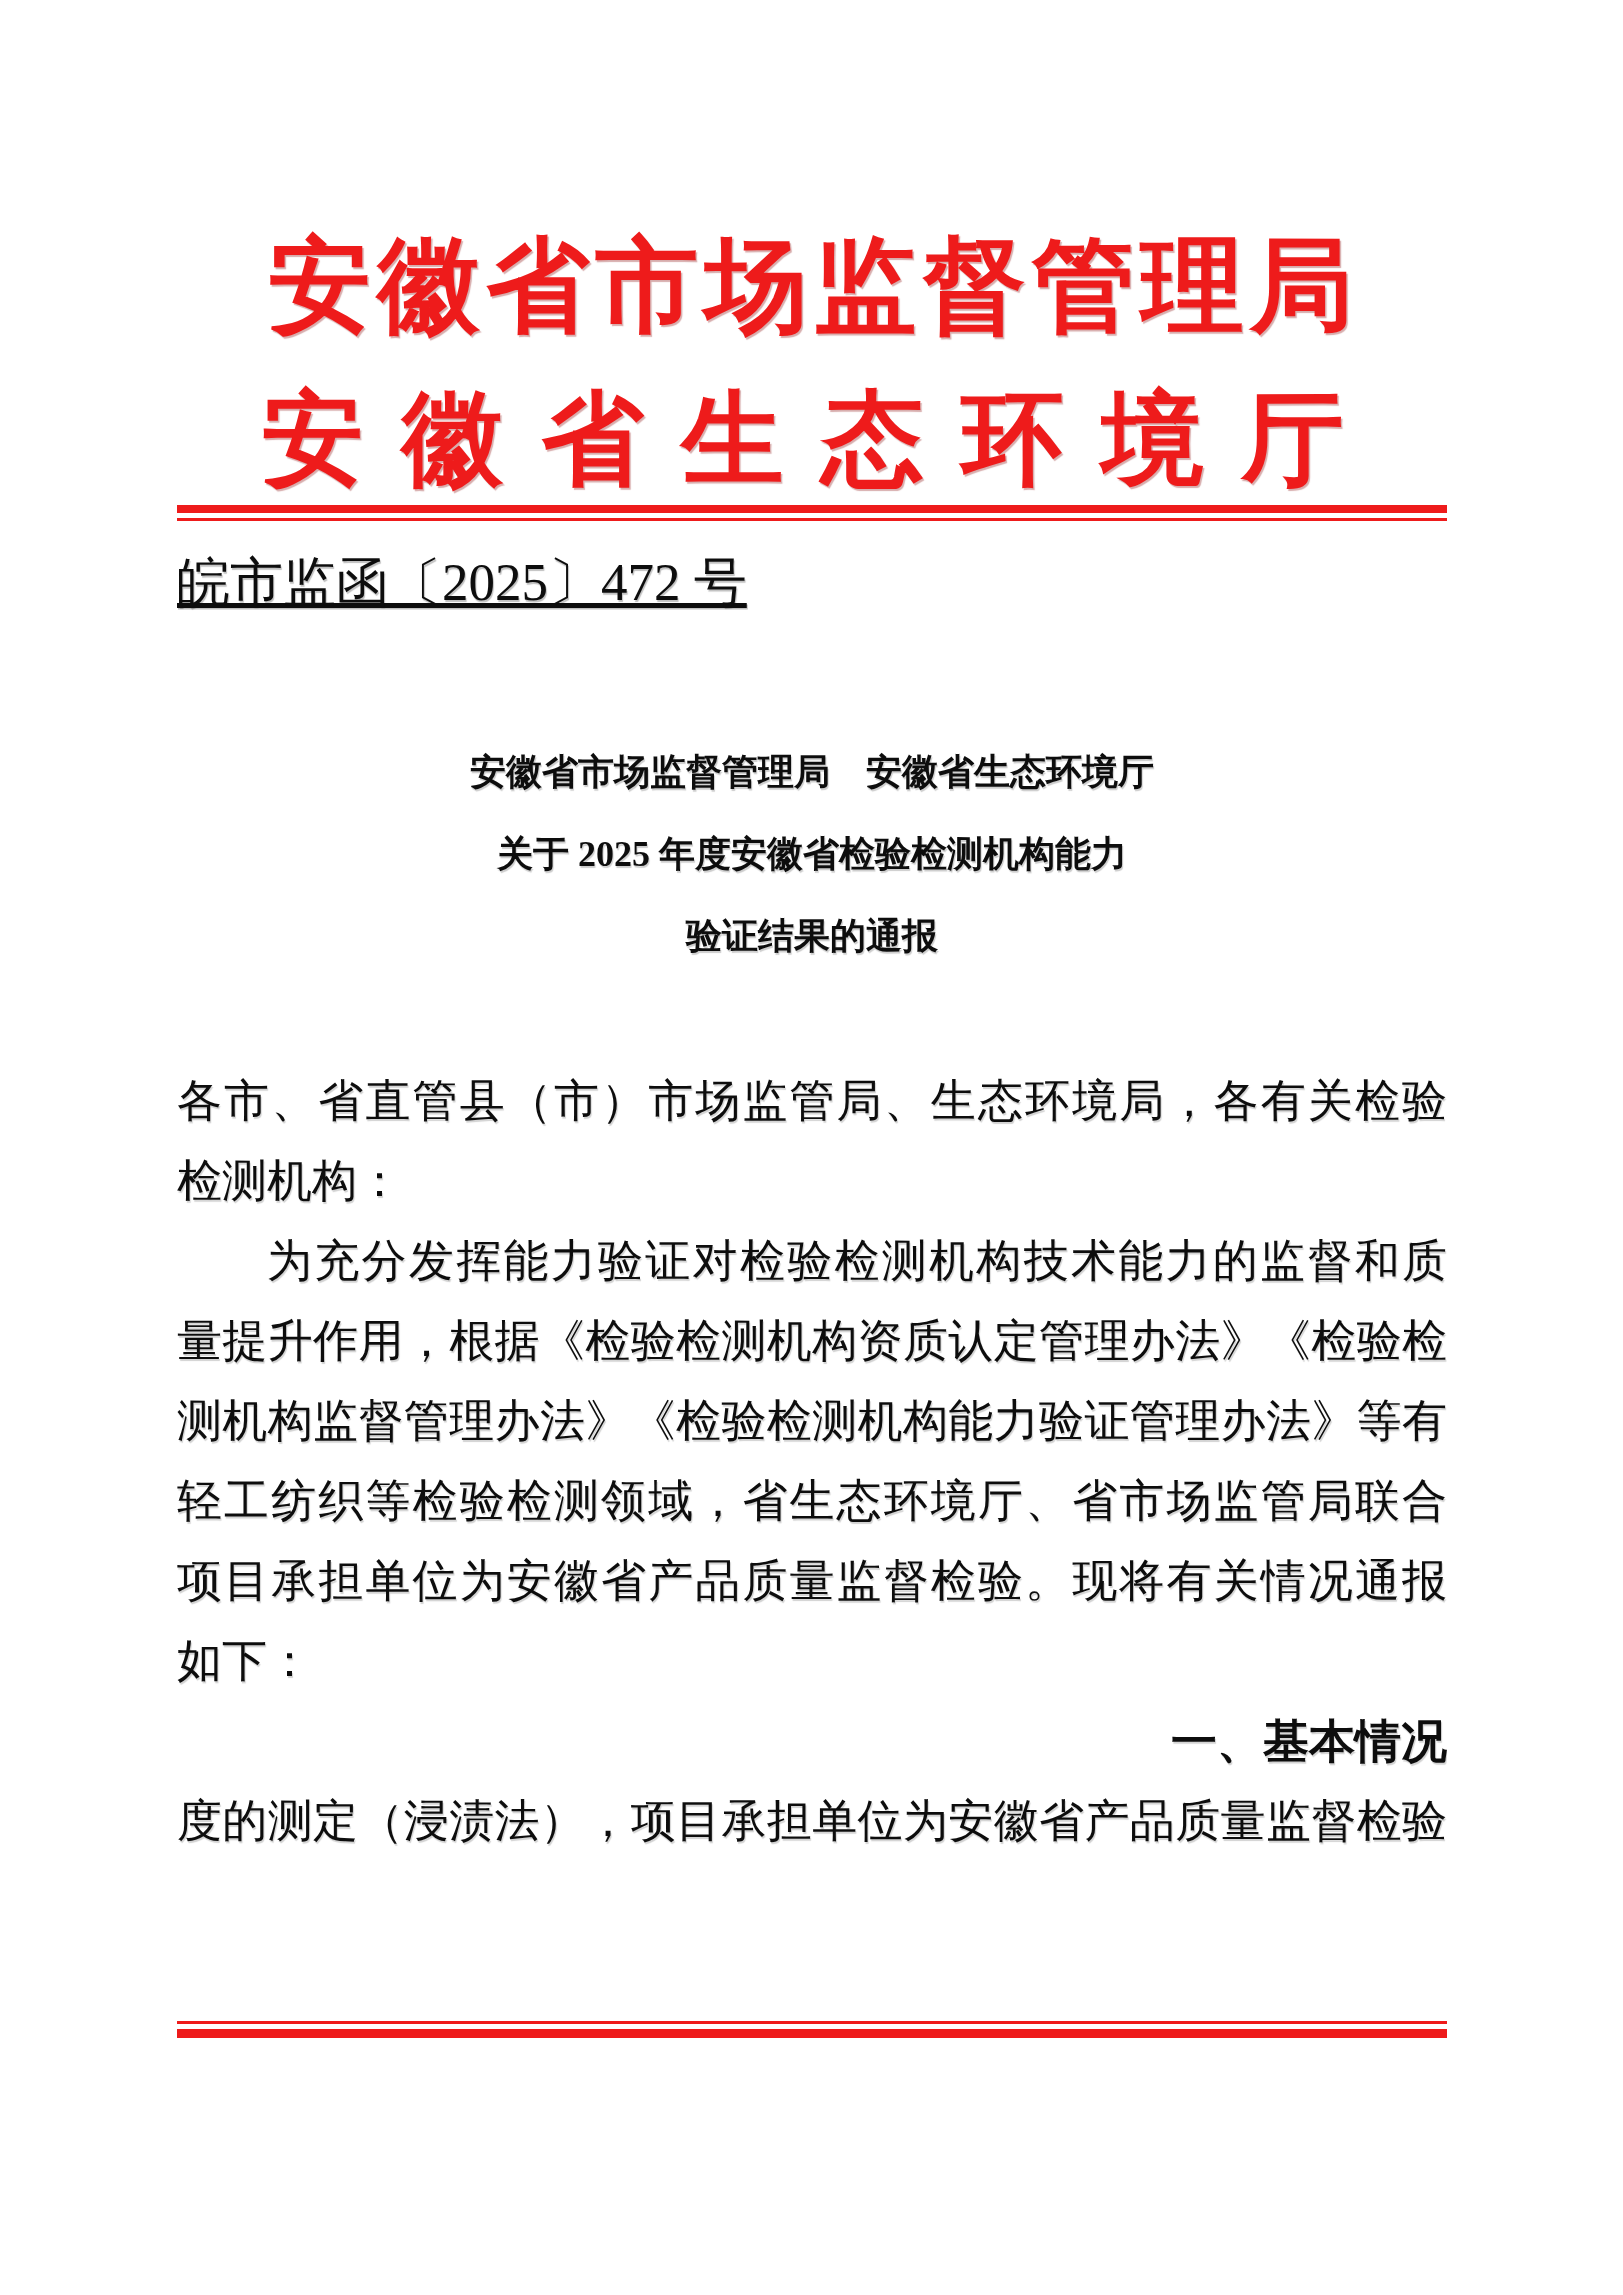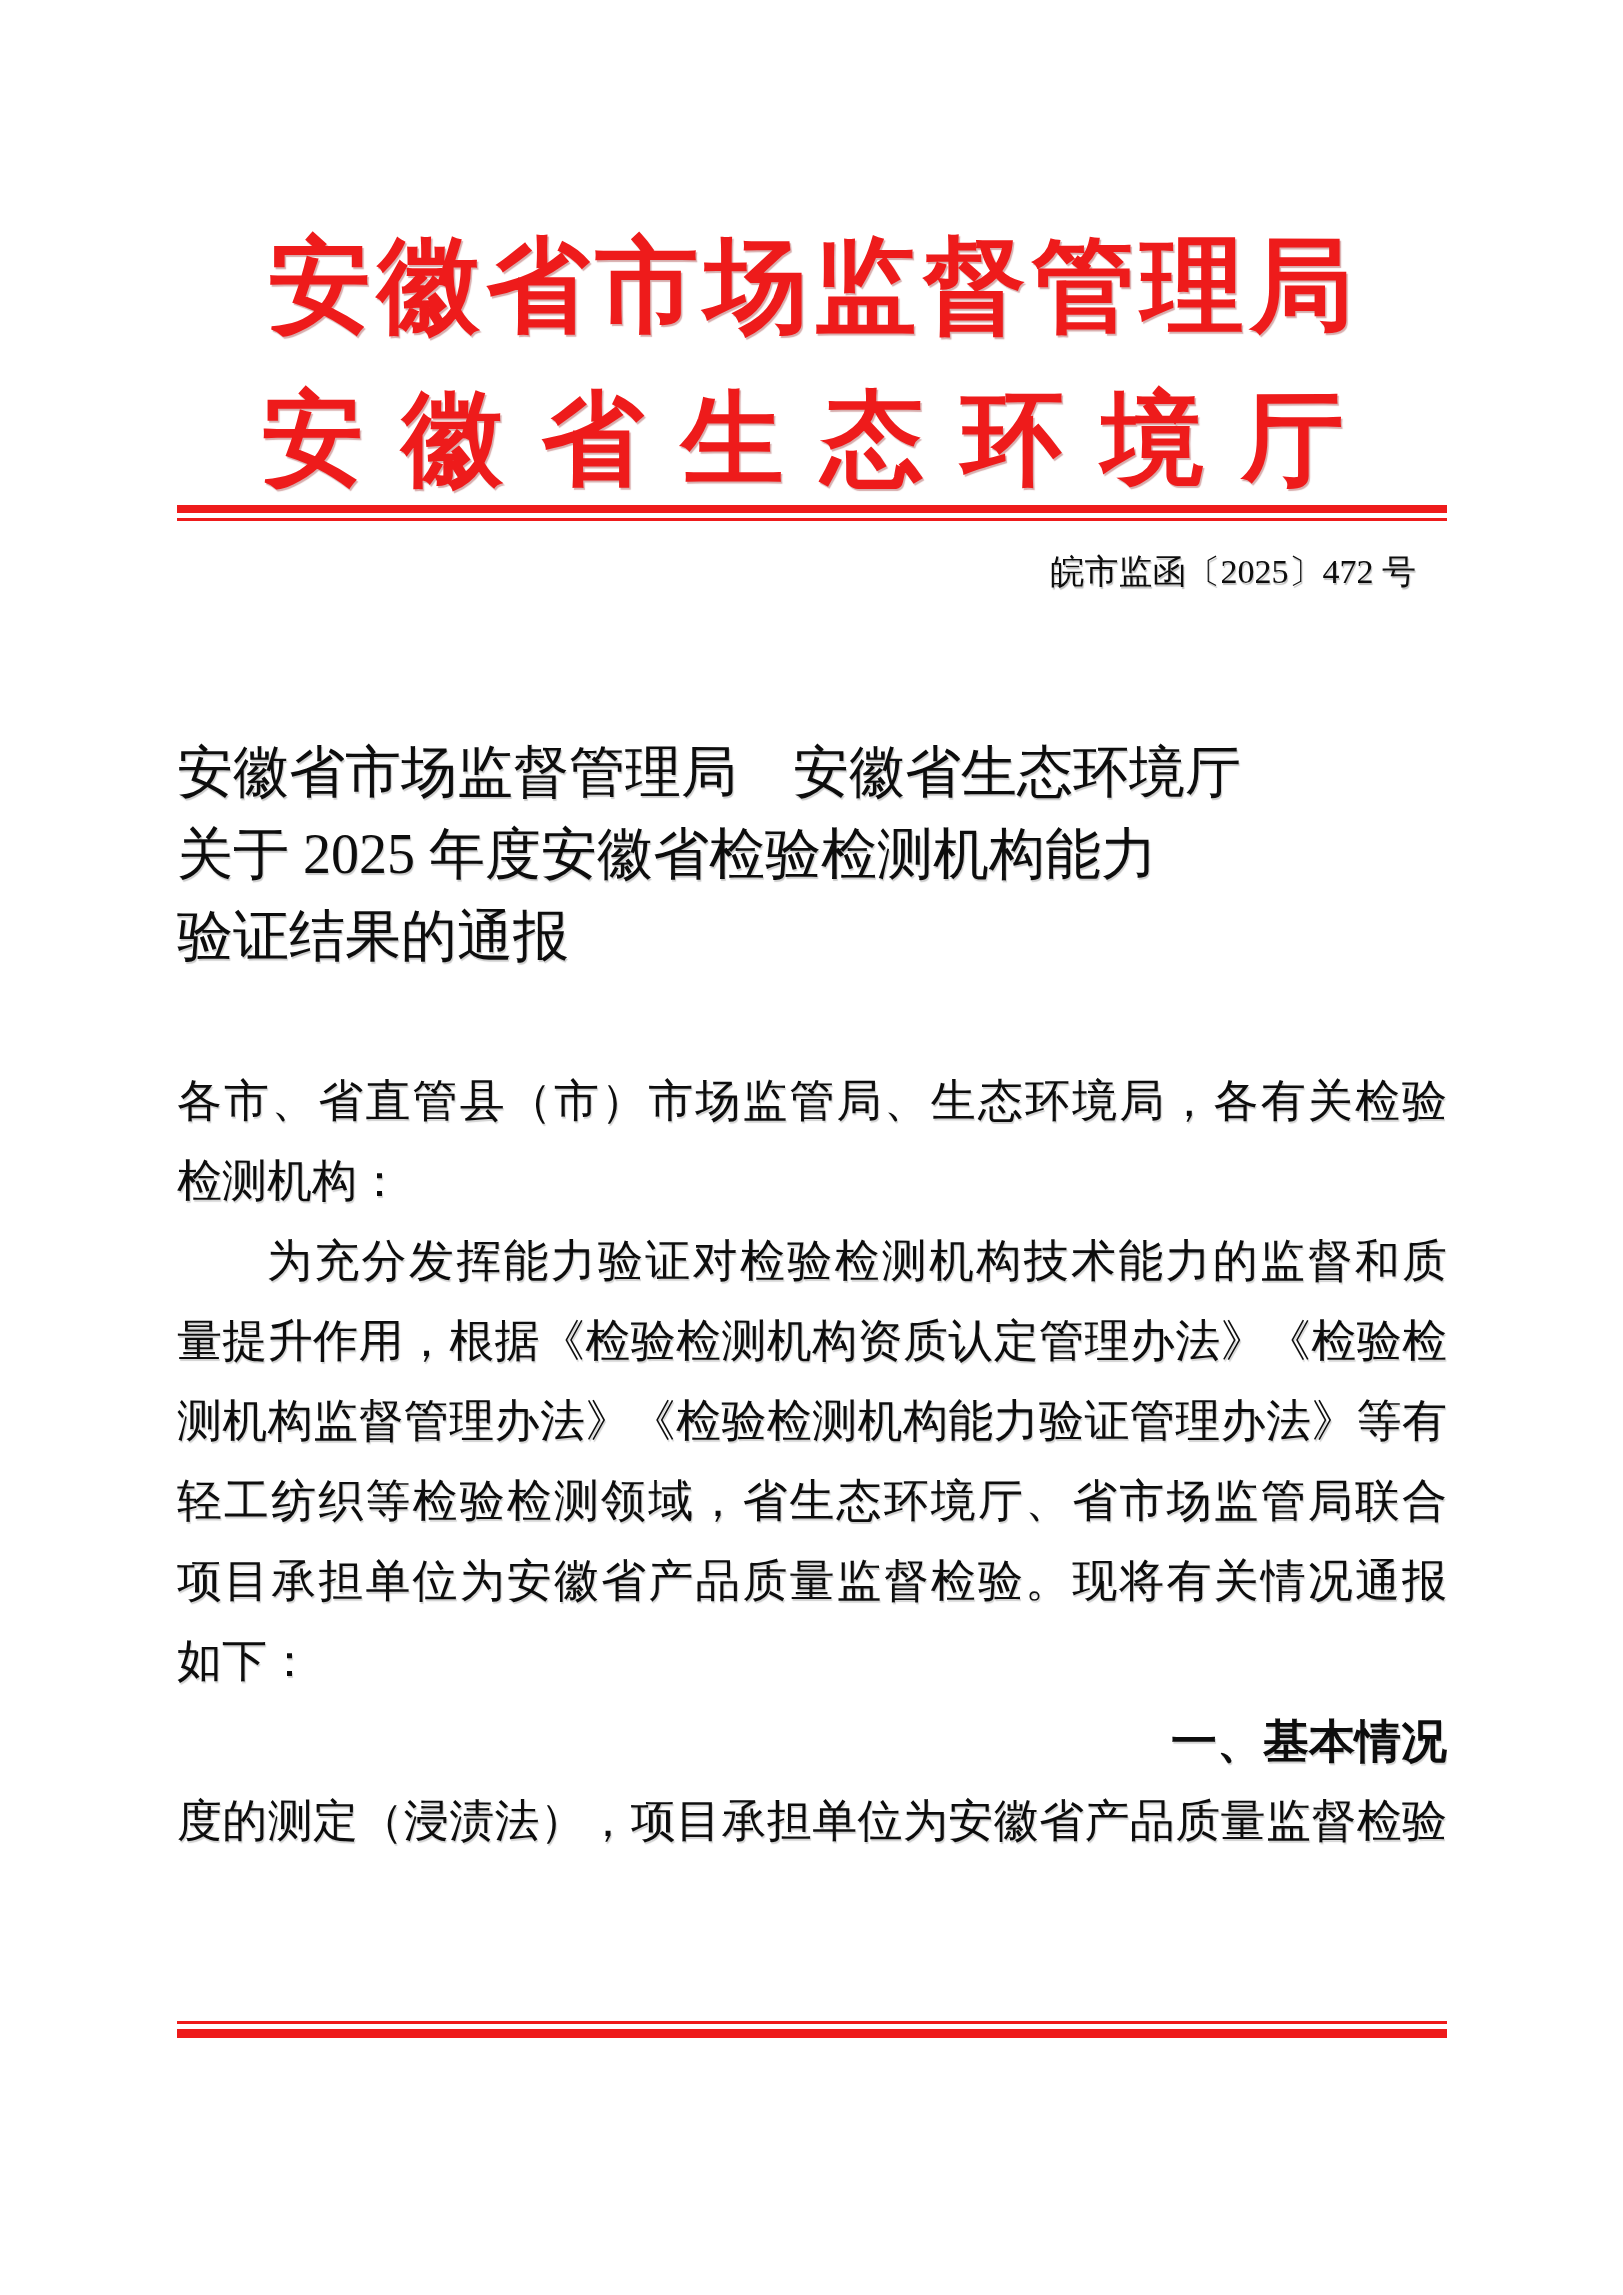--- a/index.html
+++ b/index.html
@@ -52,35 +52,36 @@
   .rule-thin-bottom  { top: 2021px; height: 3.1px;  }
   .rule-thick-bottom { top: 2029px; height: 8.7px; }
   
   .doc-number {
     position: absolute;
     left: 177px;
     width: 1270px;
     top: 553px;
     box-sizing: border-box;
     padding-right: 31px;
-    text-align: right;
-    font-size: 34px;
+    text-align: left;
+    font-size: 53px;
     line-height: 1.1;
     white-space: nowrap;
     text-shadow: 1px 1.5px 1px rgba(0, 0, 0, 0.25);
+    text-decoration: underline;
   }
   
   .doc-title {
     position: absolute;
     left: 177px;
     width: 1270px;
     top: 731px;
-    text-align: left;
-    font-weight: normal;
-    font-size: 56px;
+    text-align: center;
+    font-weight: bold;
+    font-size: 36px;
     line-height: 82px;
     text-shadow: 1px 1.5px 1px rgba(0, 0, 0, 0.2);
   }
   .doc-title .t-line { white-space: nowrap; }
   
   .doc-body {
     position: absolute;
     left: 177px;
     width: 1270px;
     top: 1061px;

